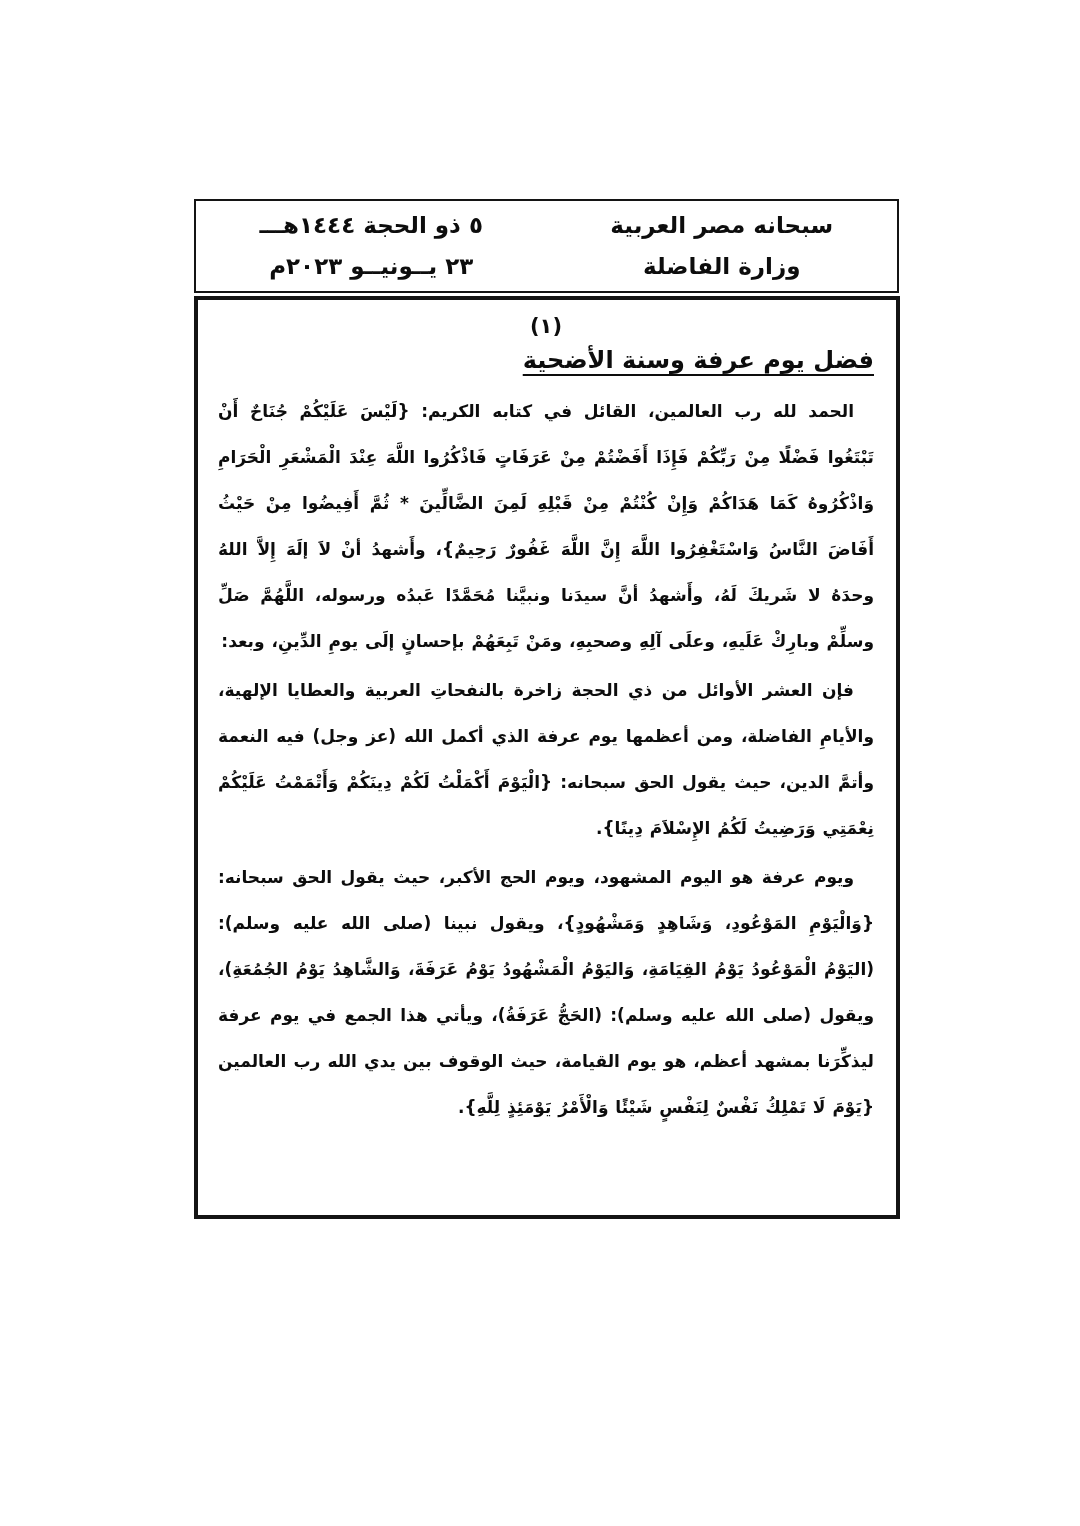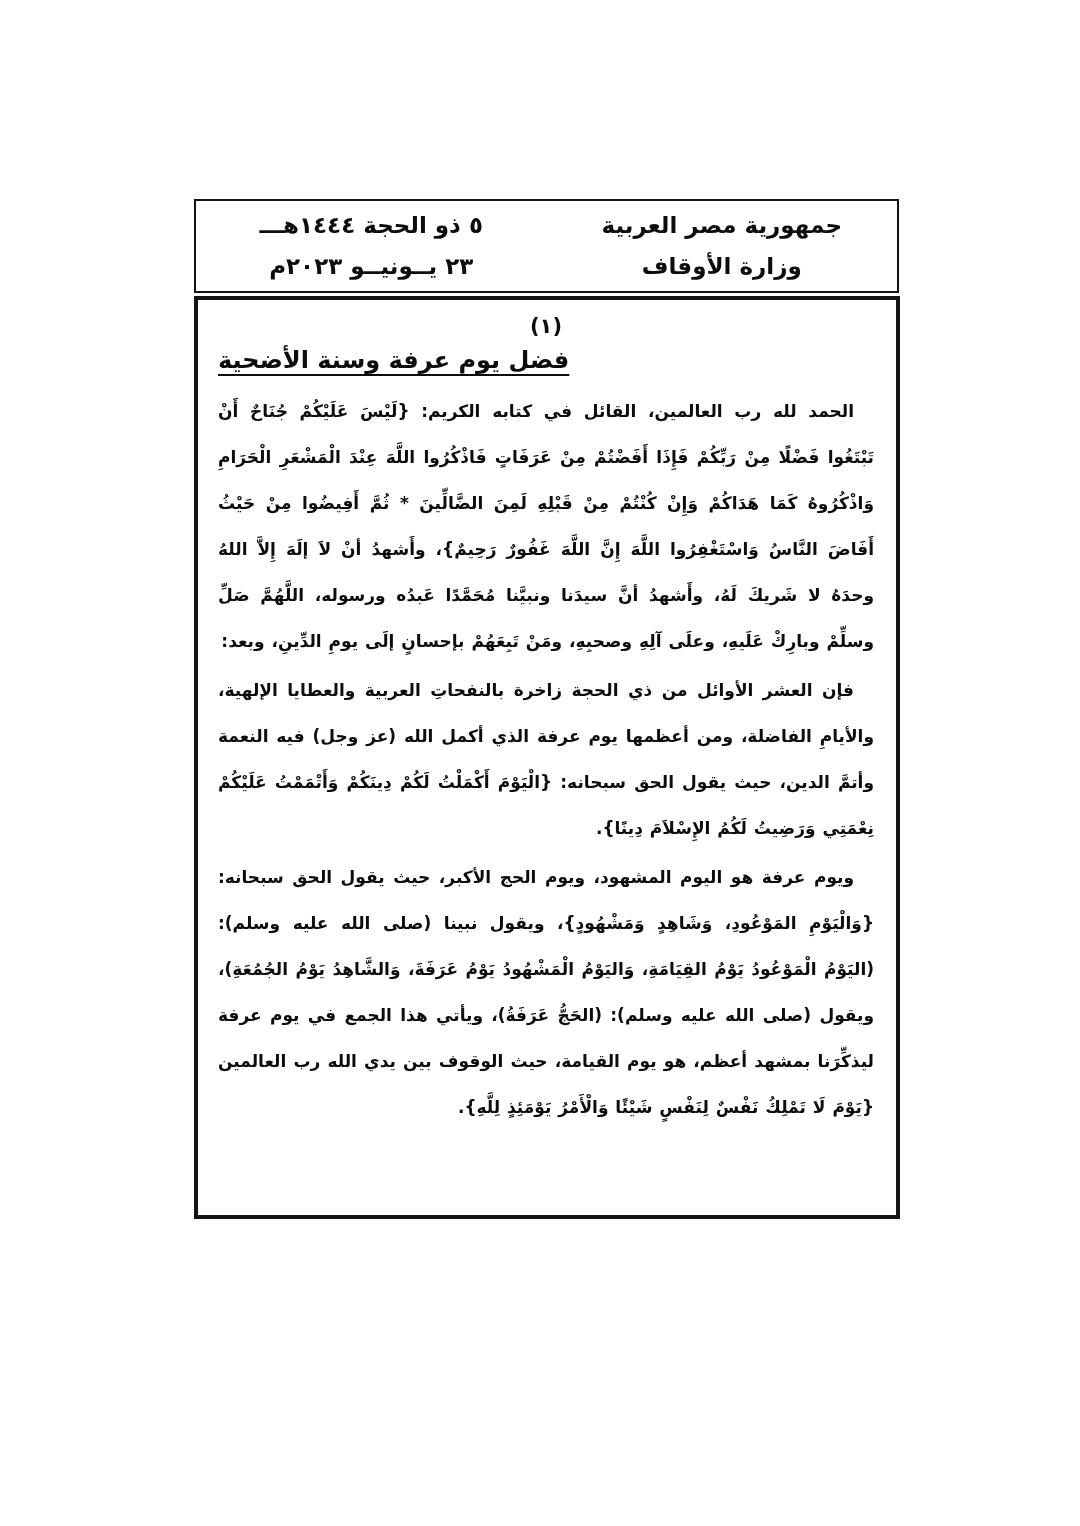--- a/index.html
+++ b/index.html
@@ -58,21 +58,21 @@
     direction: rtl;
     overflow: hidden;
   }
   .page-number {
     text-align: center;
     font-size: 21px;
     font-weight: bold;
     margin-bottom: 8px;
   }
   .doc-title {
-    text-align: left;
+    text-align: right;
     font-size: 24px;
     font-weight: bold;
     text-decoration: underline;
     text-underline-offset: 6px;
     margin-bottom: 14px;
   }
   .doc-paragraph {
     font-size: 17px;
     font-weight: bold;
     line-height: 46px;
@@ -82,22 +82,22 @@
     word-spacing: 1px;
   }
 </style>
 </head>
 <body>
 
 <div class="sheet">
 
   <div class="header-box">
     <div class="header-col">
-      <div class="header-line">جمهورية مصر العربية</div>
-      <div class="header-line">وزارة الأوقاف</div>
+      <div class="header-line">سبحانه مصر العربية</div>
+      <div class="header-line">وزارة الفاضلة</div>
     </div>
     <div class="header-col">
       <div class="header-line">٥ ذو الحجة ١٤٤٤هـــ</div>
       <div class="header-line">٢٣ يــونيــو ٢٠٢٣م</div>
     </div>
   </div>
 
   <div class="body-box">
     <div class="page-number">(١)</div>
     <h1 class="doc-title">فضل يوم عرفة وسنة الأضحية</h1>

